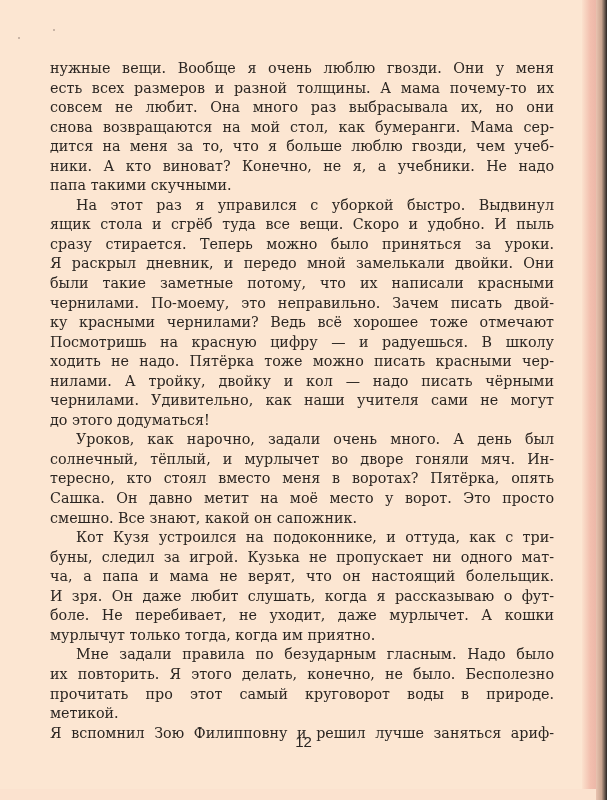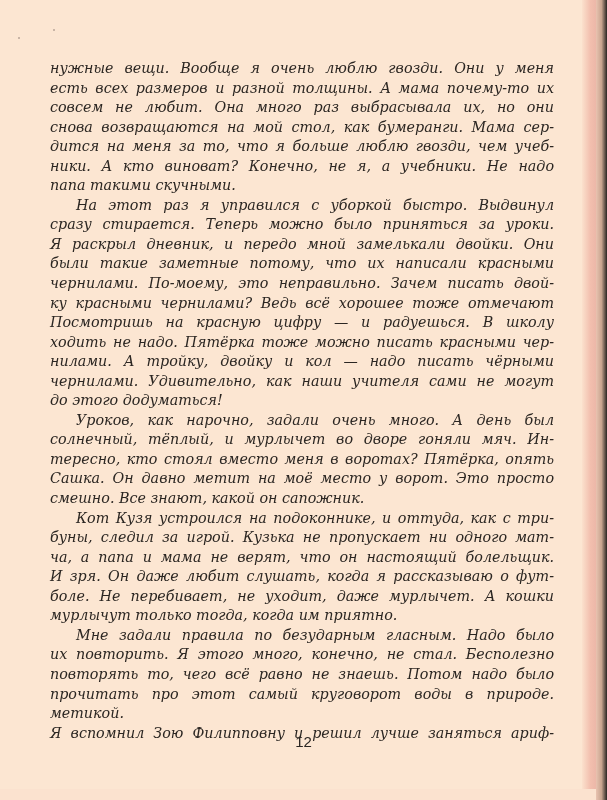--- a/index.html
+++ b/index.html
@@ -28,21 +28,21 @@
   }
   .text {
     position: absolute; left: 50px; top: 59px; width: 504px;
     font-family: "DejaVu Serif", serif;
     font-size: 14.3px;
     line-height: 19.55px;
     color: #2b2622;
     text-align: justify;
     text-align-last: justify;
   }
-  .line { display: block; white-space: nowrap; text-align: justify; text-align-last: justify; font-style: italic; }
+  .line { display: block; white-space: nowrap; text-align: justify; text-align-last: justify; }
   .line.last { text-align-last: left; }
   .line.indent { padding-left: 26px; }
   .page-number {
     position: absolute; left: 0; width: 607px; top: 733px;
     text-align: center;
     font-family: Liberation Sans, sans-serif;
     font-size: 15px; color: #2b2622;
   }
   .speck { position: absolute; width: 2px; height: 2px; background: #8a7a70; border-radius: 1px; opacity: .6; }
 </style>
@@ -61,20 +61,21 @@
       <span class="line">нужные вещи. Вообще я очень люблю гвозди. Они у меня</span>
       <span class="line">есть всех размеров и разной толщины. А мама почему-то их</span>
       <span class="line">совсем не любит. Она много  раз выбрасывала их, но они</span>
       <span class="line">снова возвращаются на мой стол, как бумеранги. Мама сер-</span>
       <span class="line">дится на меня за то, что я больше люблю гвозди, чем учеб-</span>
       <span class="line">ники. А кто виноват? Конечно, не я, а учебники. Не надо</span>
       <span class="line last">папа такими скучными.</span>
     </div>
     <div>
       <span class="line indent">На этот раз я управился с уборкой быстро. Выдвинул</span>
+      <span class="line">ящик стола и сгрёб туда все вещи. Скоро и удобно. И пыль</span>
       <span class="line">сразу стирается. Теперь можно было приняться за уроки.</span>
       <span class="line">Я раскрыл дневник, и передо мной замелькали двойки. Они</span>
       <span class="line">были такие заметные потому, что их написали красными</span>
       <span class="line">чернилами. По-моему, это неправильно. Зачем писать двой-</span>
       <span class="line">ку красными чернилами? Ведь всё хорошее тоже отмечают</span>
       <span class="line">Посмотришь на красную цифру — и радуешься. В школу</span>
       <span class="line">ходить не надо. Пятёрка тоже можно писать красными чер-</span>
       <span class="line">нилами. А тройку, двойку и кол — надо писать чёрными</span>
       <span class="line">чернилами. Удивительно, как наши учителя сами не могут</span>
       <span class="line last">до этого додуматься!</span>
@@ -89,21 +90,20 @@
     <div>
       <span class="line indent">Кот Кузя устроился на подоконнике, и оттуда, как с три-</span>
       <span class="line">буны, следил за игрой. Кузька не пропускает ни одного мат-</span>
       <span class="line">ча, а папа и мама не верят, что он настоящий болельщик.</span>
       <span class="line">И зря. Он даже любит слушать, когда я рассказываю о фут-</span>
       <span class="line">боле. Не перебивает, не уходит, даже мурлычет. А кошки</span>
       <span class="line last">мурлычут только тогда, когда им приятно.</span>
     </div>
     <div>
       <span class="line indent">Мне задали правила по безударным гласным. Надо было</span>
-      <span class="line">их повторить. Я этого много, конечно, не стал. Бесполезно</span>
-      <span class="line">повторять то, чего всё равно не знаешь. Потом надо было</span>
+      <span class="line">их повторить. Я этого делать, конечно, не было. Бесполезно</span>
       <span class="line">прочитать про этот самый круговорот воды в природе.</span>
       <span class="line last">метикой.</span>
       <span class="line">Я вспомнил Зою Филипповну и решил лучше заняться ариф-</span>
     </div>
   </div>
 
 <div class="page-number">12</div>
 
 </body></html>

